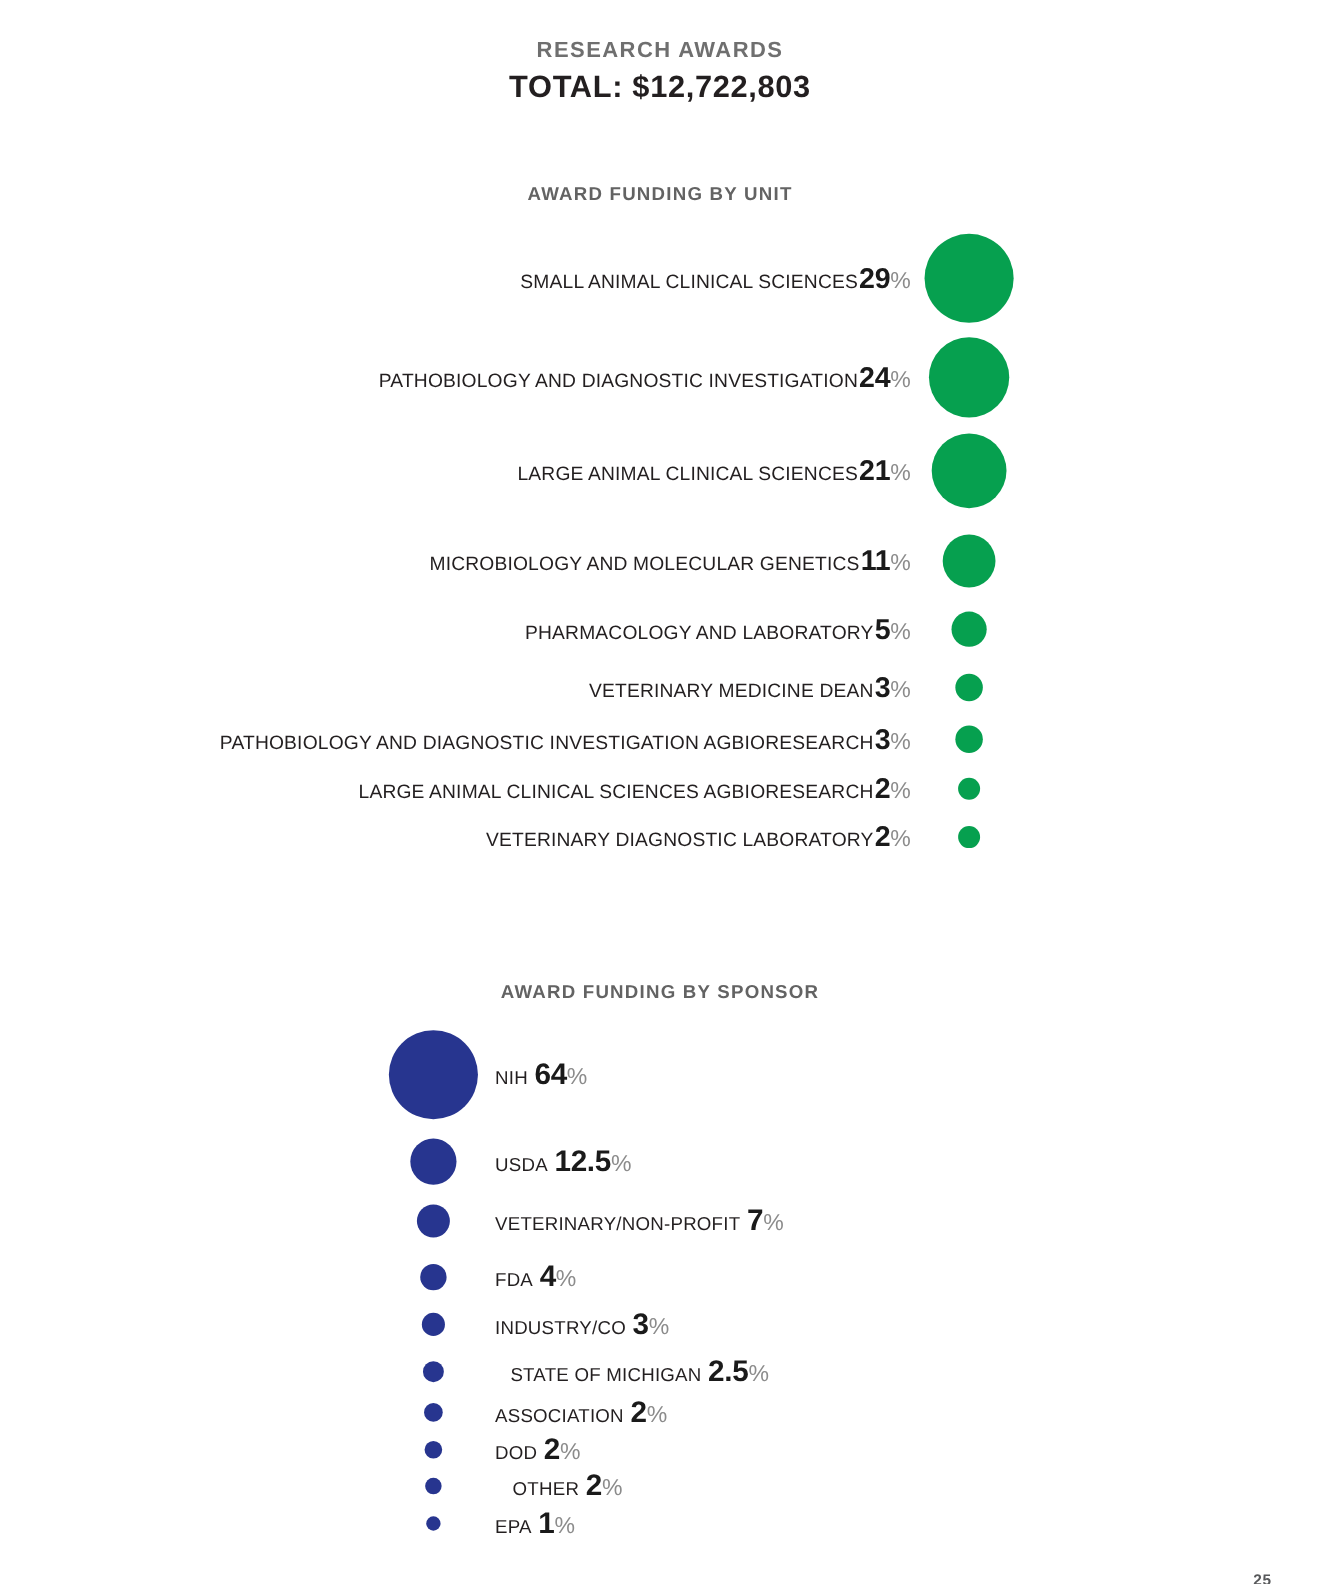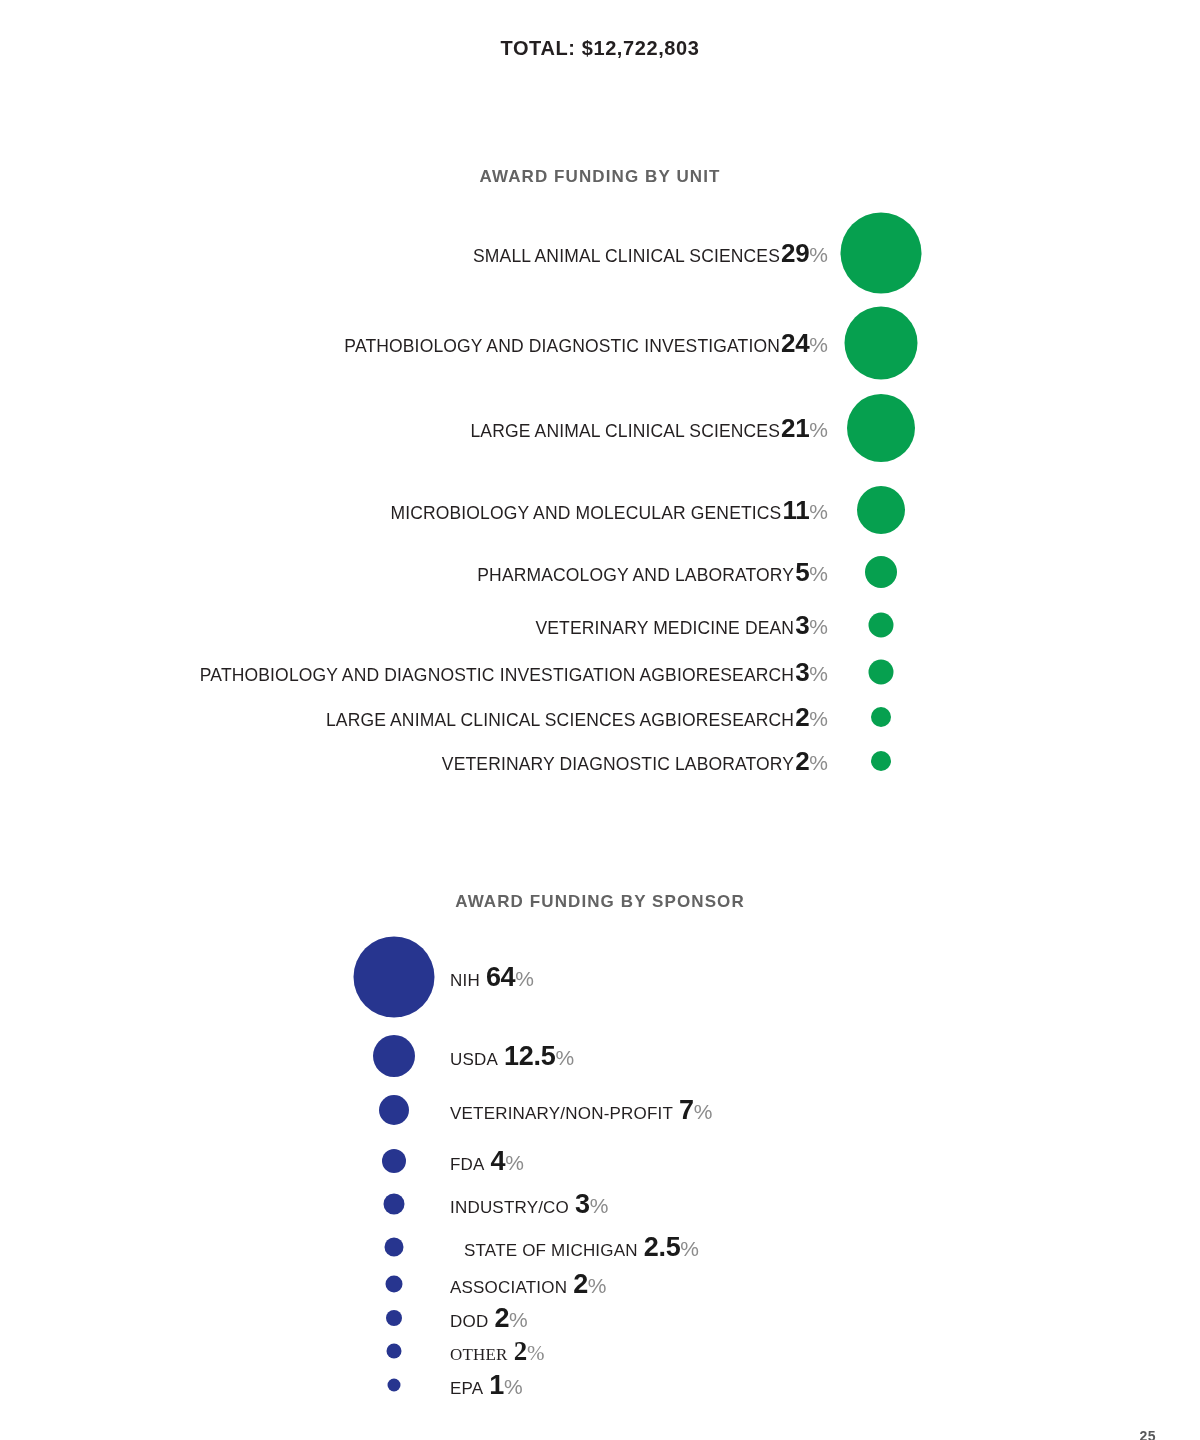--- a/index.html
+++ b/index.html
@@ -26,21 +26,21 @@
     text-align: center;
   }
   .header .line1 {
     font-size: 20px;
     font-weight: bold;
     letter-spacing: 1.3px;
     color: #6f6f6f;
     line-height: 1.25;
   }
   .header .line2 {
-    font-size: 20px;
+    font-size: 28px;
     font-weight: bold;
     letter-spacing: 0.6px;
     color: #231f20;
     line-height: 1.25;
     margin-top: 2px;
   }
 
   
   .section-title {
     position: absolute;
@@ -156,20 +156,21 @@
     font-size: 14px;
     font-weight: bold;
     color: #58595b;
     letter-spacing: 0.5px;
   }
 </style>
 </head>
 <body>
 
 <div class="header">
+  <div class="line1">RESEARCH AWARDS</div>
   <div class="line2">TOTAL: $12,722,803</div>
 </div>
 
 <div class="section-title" id="unit-title">AWARD FUNDING BY UNIT</div>
 
 <div id="unit-chart">
     <div class="unit-row" style="top: 253px;">
       <div class="u-text"><span class="u-label">SMALL ANIMAL CLINICAL SCIENCES</span><span class="u-pct">29</span><span class="u-sym">%</span></div>
       <div class="u-bubble" style="width: 81px; height: 81px; left: 881px; background: rgb(6, 160, 79);"></div>
     </div>
@@ -237,21 +238,21 @@
     <div class="sp-row" style="top: 1284px;">
       <div class="s-bubble" style="width: 17px; height: 17px; left: 394px; background: rgb(39, 53, 143);"></div>
       <div class="s-text" style="left: 450px;"><span class="s-label">ASSOCIATION</span><span class="s-pct">2</span><span class="s-sym">%</span></div>
     </div>
     <div class="sp-row" style="top: 1318px;">
       <div class="s-bubble" style="width: 16px; height: 16px; left: 394px; background: rgb(39, 53, 143);"></div>
       <div class="s-text" style="left: 450px;"><span class="s-label">DOD</span><span class="s-pct">2</span><span class="s-sym">%</span></div>
     </div>
     <div class="sp-row" style="top: 1351px;">
       <div class="s-bubble" style="width: 15px; height: 15px; left: 394px; background: rgb(39, 53, 143);"></div>
-      <div class="s-text" style="left: 450px; font-family: Liberation Serif, serif;"><span class="s-label">OTHER</span><span class="s-pct">2</span><span class="s-sym">%</span></div>
+      <div class="s-text" style="left: 466px;"><span class="s-label">OTHER</span><span class="s-pct">2</span><span class="s-sym">%</span></div>
     </div>
     <div class="sp-row" style="top: 1385px;">
       <div class="s-bubble" style="width: 13px; height: 13px; left: 394px; background: rgb(39, 53, 143);"></div>
       <div class="s-text" style="left: 450px;"><span class="s-label">EPA</span><span class="s-pct">1</span><span class="s-sym">%</span></div>
     </div>
   </div>
 
 <div id="page-number">25</div>
 
 </body></html>

